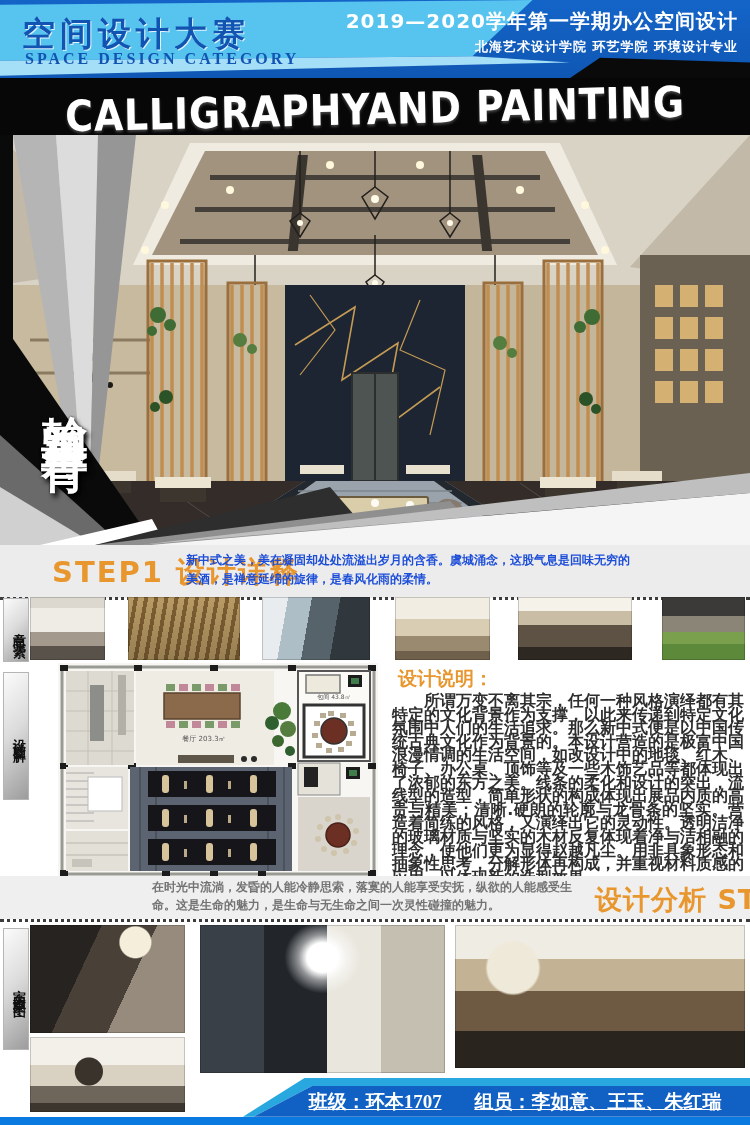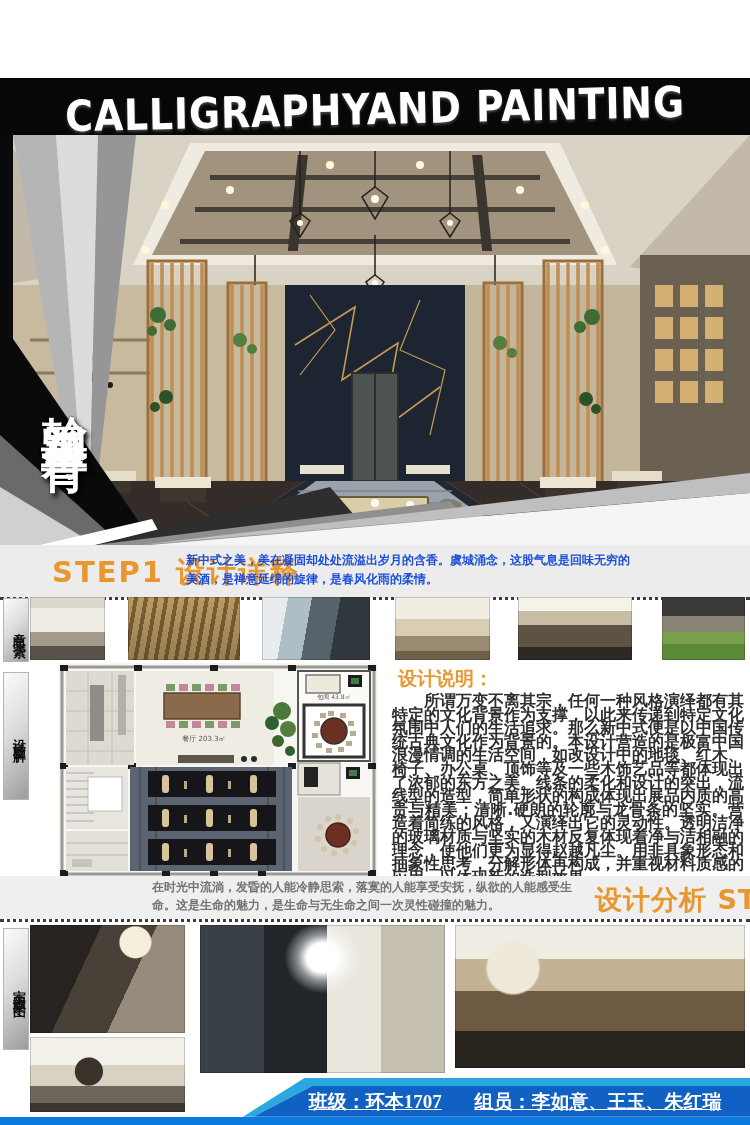--- a/index.html
+++ b/index.html
@@ -85,20 +85,29 @@
   .foot-strip{left:0;top:1117px;width:750px;height:8px;background:#0b7ae0;}
   .foot-text{left:280px;top:1089px;width:470px;text-align:center;color:#fff;font-size:19px;font-weight:700;
     font-family:"Liberation Serif","DejaVu Serif",serif;white-space:nowrap;}
   .foot-text span{margin:0 14px;text-decoration:underline;}
 </style>
 </head>
 <body>
 
 <div class="poster">
 
+  <div class="abs header">
+    <div class="abs hdr-light"></div>
+    <div class="abs hdr-stripe"></div>
+    <div class="abs hdr-black"></div>
+    <div class="abs hdr-title">空间设计大赛</div>
+    <div class="abs hdr-sub">SPACE DESIGN CATEGORY</div>
+    <div class="abs hdr-r1">2019—2020学年第一学期办公空间设计</div>
+    <div class="abs hdr-r2">北海艺术设计学院 环艺学院 环境设计专业</div>
+  </div>
 
   <div class="abs banner"></div>
   <div class="abs banner-text">CALLIGRAPHYAND PAINTING</div>
 
   <div class="abs hero">
     <svg width="750" height="410" viewBox="0 0 750 410">
 
       <rect width="750" height="410" fill="#b9ac94"></rect>
 
       <g>

